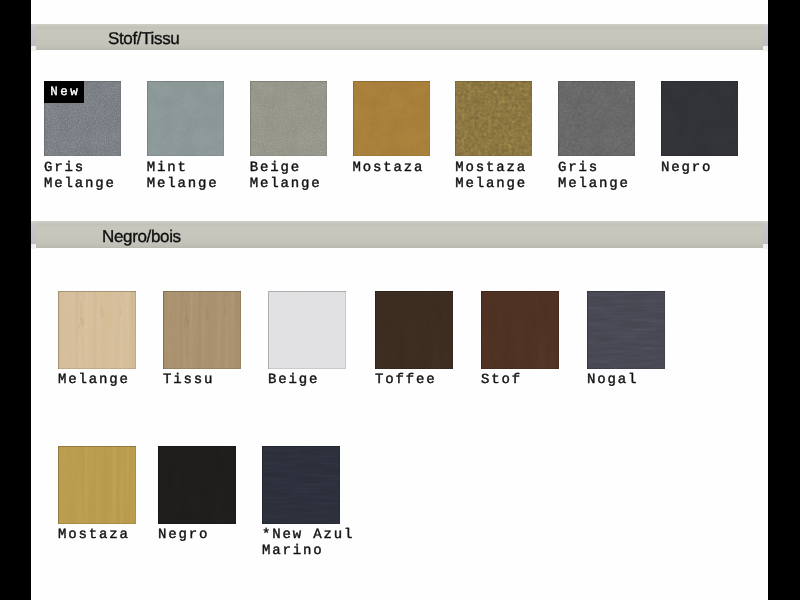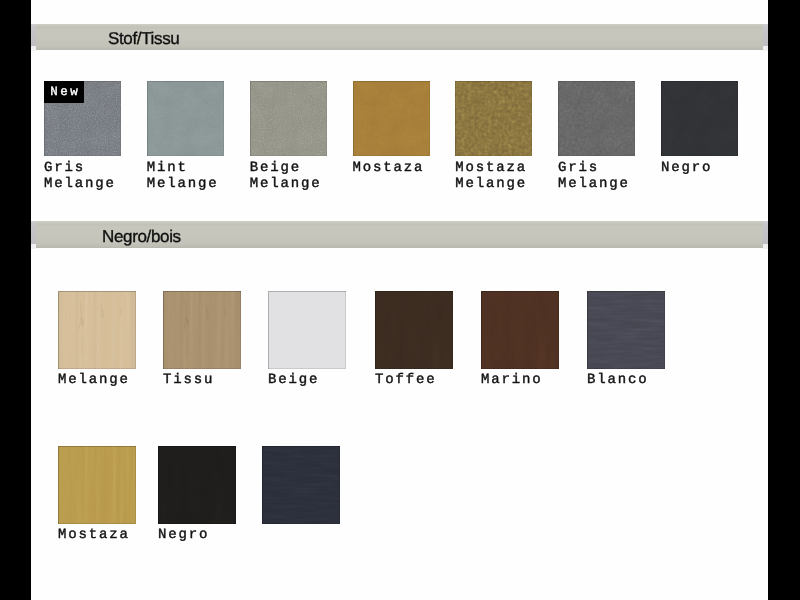--- a/index.html
+++ b/index.html
@@ -237,40 +237,42 @@
     <div class="sw wood" style="left:344px;top:291px">
       <div class="tex" style="background: rgb(57, 42, 31);"></div>
       <div class="grain dark"></div>
     </div>
     <div class="lab" style="left:344px;top:372px">Toffee</div>
 
     <div class="sw wood" style="left:450px;top:291px">
       <div class="tex" style="background: rgb(75, 47, 33);"></div>
       <div class="grain dark"></div>
     </div>
-    <div class="lab" style="left:450px;top:372px">Marino</div>
+    <div class="lab" style="left:450px;top:372px">Stof</div>
 
     <div class="sw wood" style="left:556px;top:291px">
       <div class="tex" style="background: rgb(67, 68, 78);"></div>
       <div class="grain stone"></div>
     </div>
-    <div class="lab" style="left:556px;top:372px">Blanco</div>
+    <div class="lab" style="left:556px;top:372px">Nogal</div>
 
     <div class="sw wood" style="left:27px;top:446px">
       <div class="tex" style="background: rgb(184, 152, 75);"></div>
       <div class="grain"></div>
     </div>
     <div class="lab" style="left:27px;top:527px">Mostaza</div>
 
     <div class="sw wood" style="left:127px;top:446px">
       <div class="tex" style="background: rgb(29, 28, 26);"></div>
       <div class="grain dark"></div>
     </div>
     <div class="lab" style="left:127px;top:527px">Negro</div>
 
     <div class="sw wood" style="left:231px;top:446px">
       <div class="tex" style="background: rgb(41, 45, 56);"></div>
       <div class="grain stone"></div>
     </div>
+    <div class="lab" style="left:231px;top:527px">*New Azul
+Marino</div>
   </div>
 
  </div>
 </div>
 
 </body></html>

